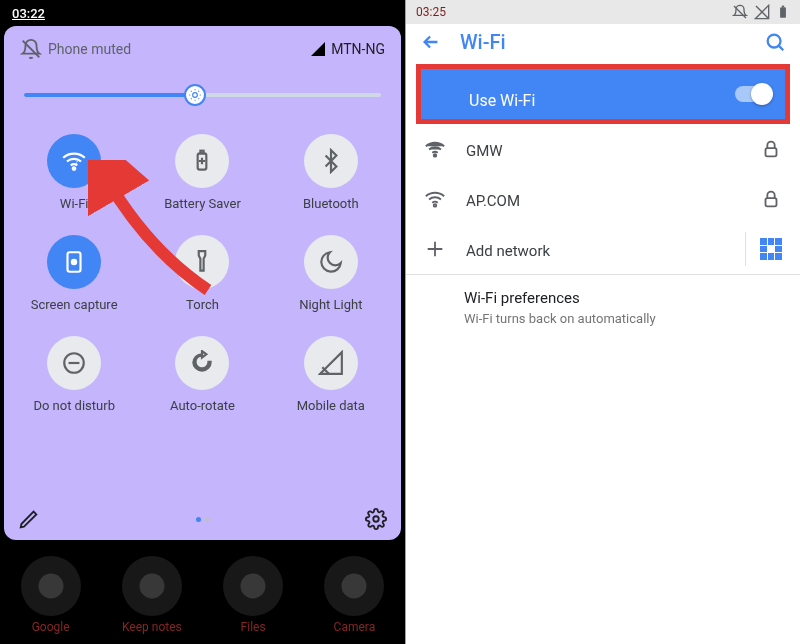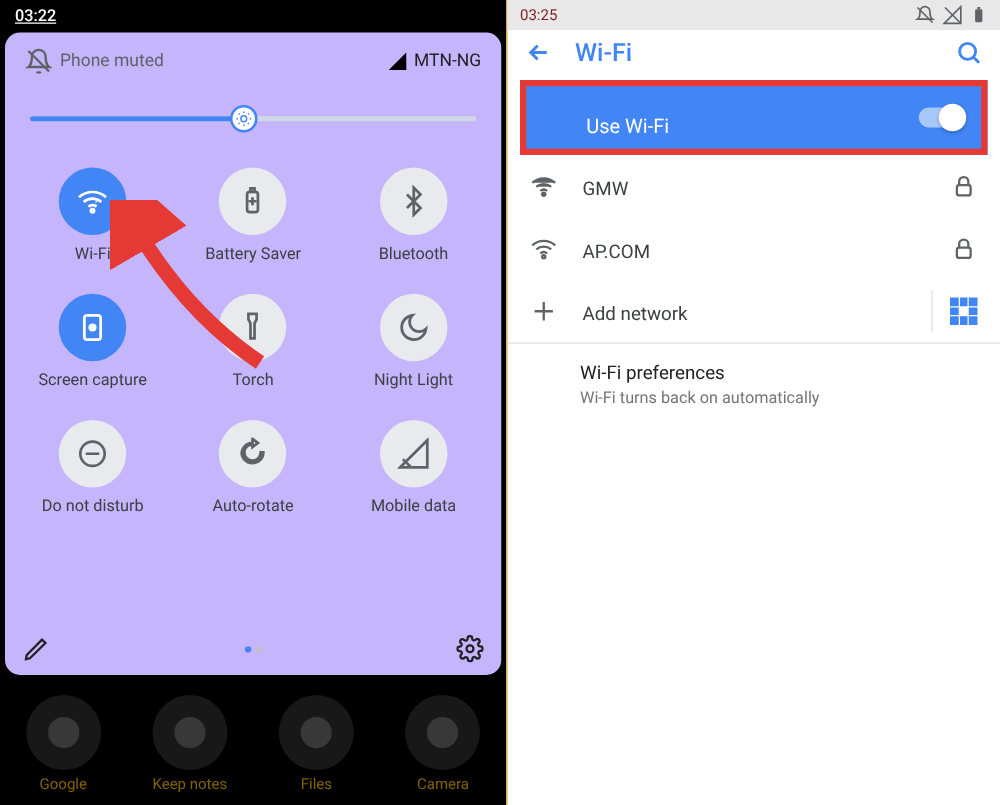--- a/index.html
+++ b/index.html
@@ -119,21 +119,21 @@
     position: absolute;
     bottom: 4px; left: 0; right: 0;
     height: 98px;
     display: flex;
     justify-content: space-around;
     align-items: flex-end;
     padding-bottom: 6px;
   }
   .app {
     display:flex;flex-direction:column;align-items:center;gap:4px;
-    color:#eab308; font-size:12px;
+    color:#ef4444; font-size:12px;
     opacity: 0.55;
   }
   .app-icon {
     width: 60px; height: 60px; border-radius: 30px;
     background:#2d2d2d;
     display:flex;align-items:center;justify-content:center;
     color:#888;
   }
   
   .arrow {

